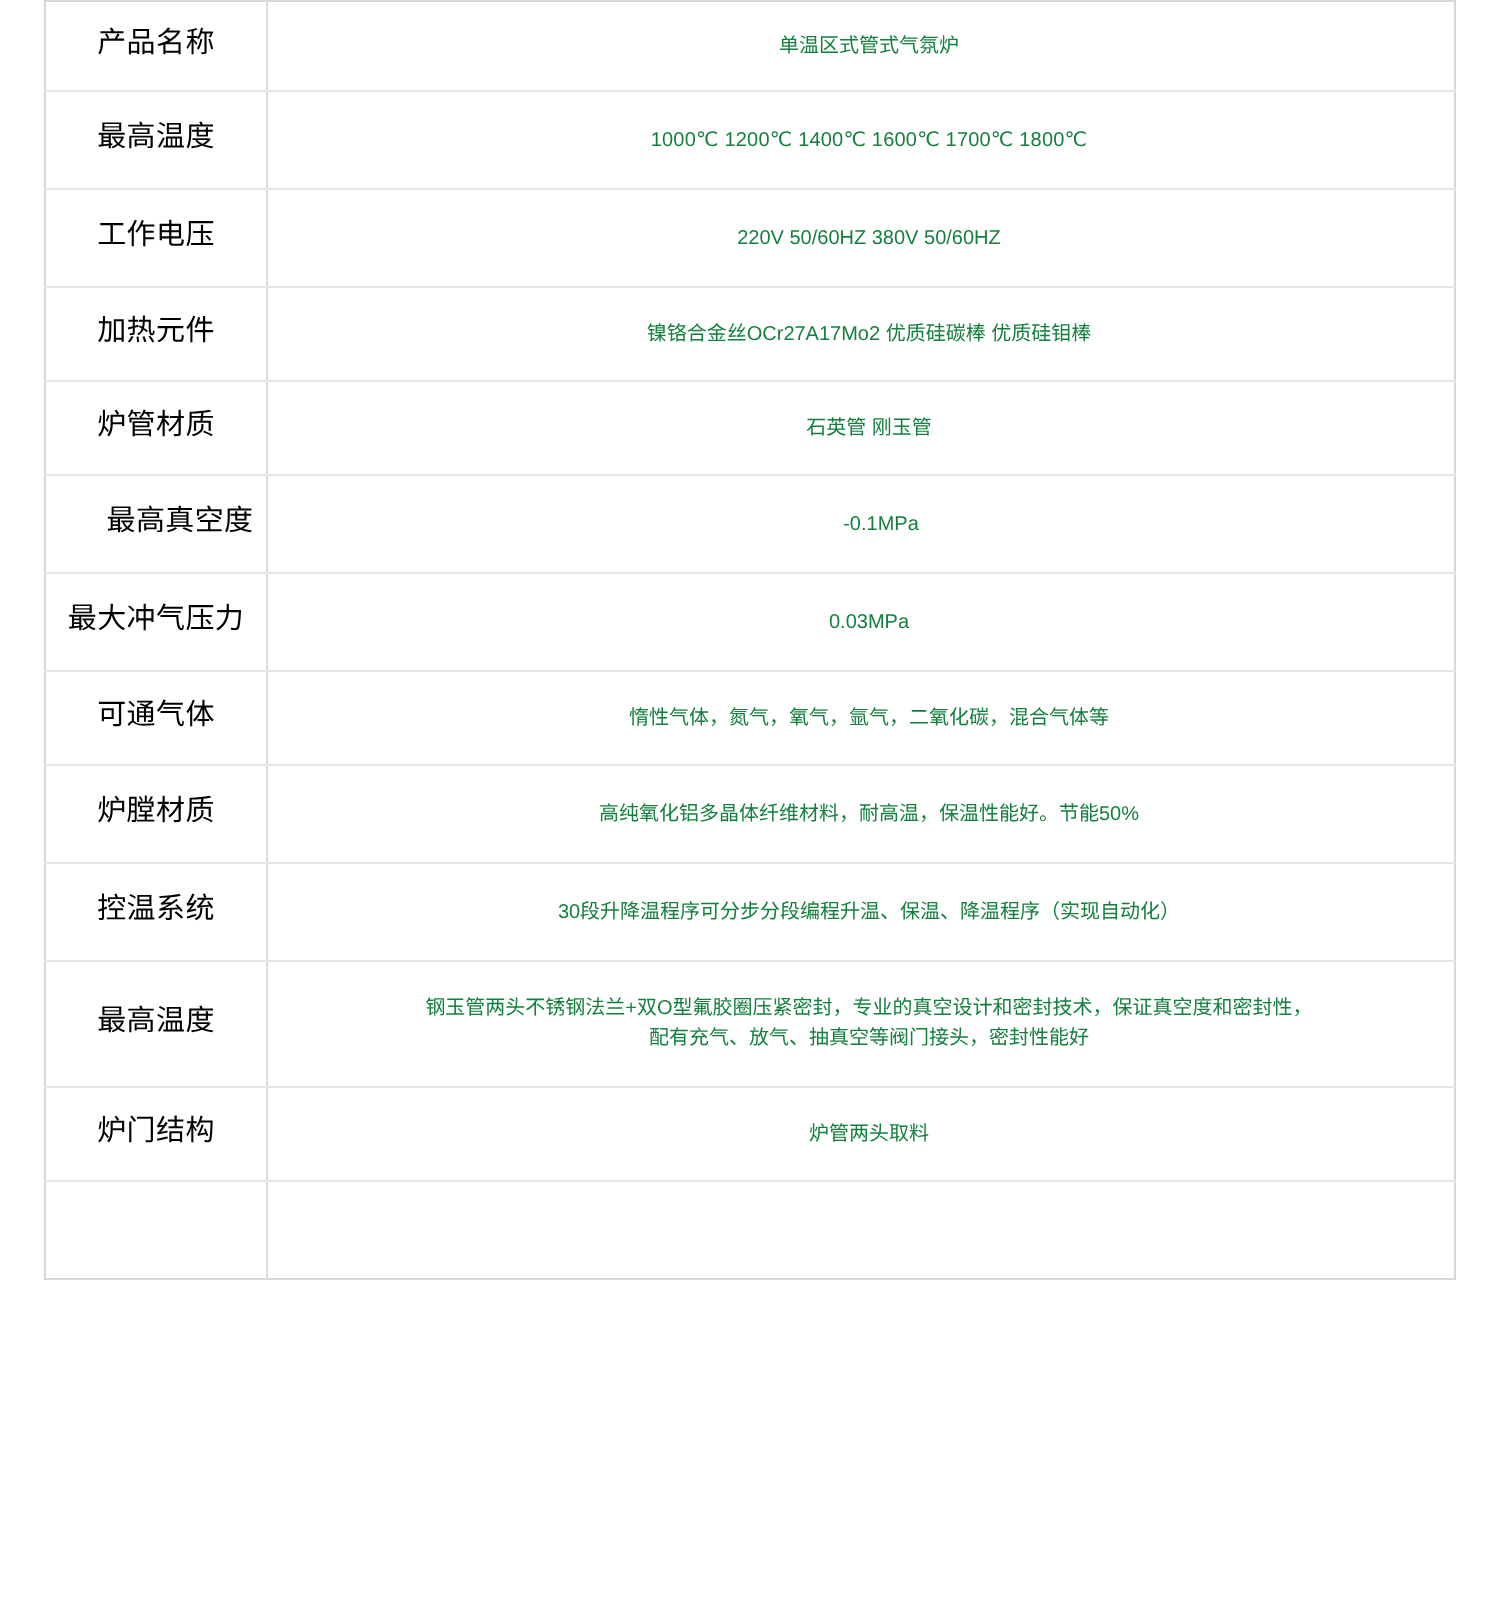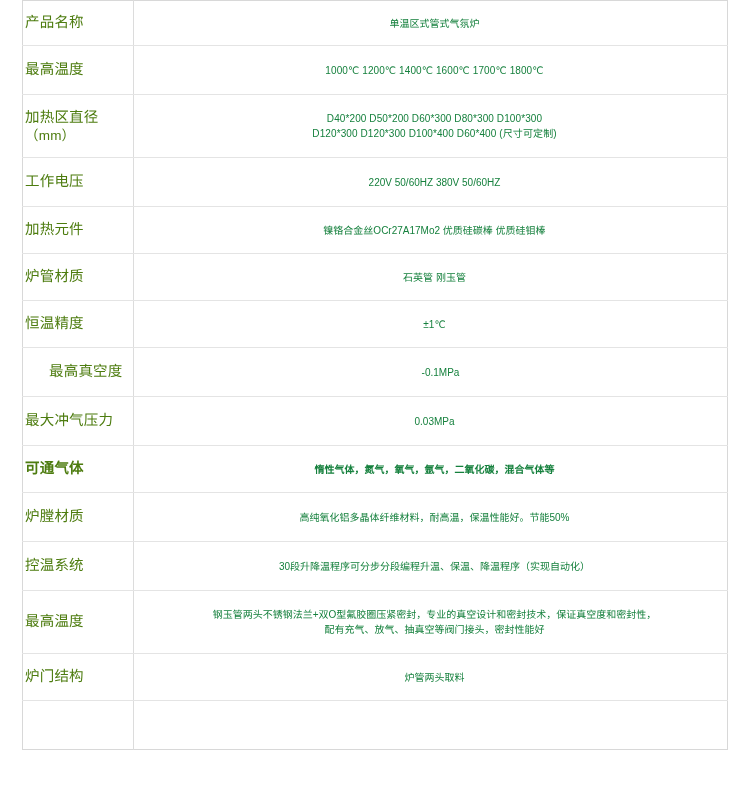--- a/index.html
+++ b/index.html
@@ -45,24 +45,24 @@
     border-bottom: 1px solid #e4e4e4;
     vertical-align: middle;
   }
   tr:last-child td {
     border-bottom: none;
   }
 
   td.spec-label {
     width: 106px;
     border-right: 1px solid #dcdcdc;
-    text-align: left;
+    text-align: center;
     font-size: 14.5px;
     line-height: 1.32;
-    color: #4d7c0f;
+    color: #000000;
     padding: 9px 2px 9px 2px;
     letter-spacing: 0.2px;
     white-space: nowrap;
   }
 
   td.spec-label .label-sub {
     display: block;
     font-size: 13.5px;
   }
 
@@ -86,21 +86,21 @@
   .row-temp   td { height: 30px; }
   .row-dia    td { height: 44px; }
   .row-volt   td { height: 30px; }
   .row-elem   td { height: 28px; margin-left: 36px; }
   .row-tube   td { height: 28px; margin-left: 44px; }
   .row-tc     td { height: 32px; }
   .row-acc    td { height: 28px; }
   .row-rate   td { height: 32px; }
   .row-vac    td { height: 30px; padding-left: 26px; }
   .row-press  td { height: 30px; }
-  .row-gas    td { height: 28px; font-weight: bold; }
+  .row-gas    td { height: 28px; }
   .row-cham   td { height: 30px; margin-left: 13px; }
   .row-ctrl   td { height: 30px; }
   .row-seal   td { height: 44px; }
   .row-door   td { height: 28px; }
   .row-prot   td { height: 30px; }
 
   .wide-label { letter-spacing: 0px; font-size: 13.5px; }
 </style>
 </head>
 <body>
@@ -120,30 +120,20 @@
 
       <tr class="row-temp">
         <td class="spec-label">
           <span>最高温度</span>
         </td>
         <td class="spec-value gap-wide">
           <span class="vline">1000℃    1200℃    1400℃    1600℃    1700℃    1800℃</span>
         </td>
       </tr>
 
-      <tr class="row-dia">
-        <td class="spec-label">
-          <span>加热区直径</span>
-          <span class="label-sub">（mm）</span>
-        </td>
-        <td class="spec-value gap-wide">
-          <span class="vline">D40*200    D50*200    D60*300     D80*300     D100*300</span>
-          <span class="vline">D120*300    D120*300     D100*400   D60*400    (尺寸可定制)</span>
-        </td>
-      </tr>
 
       <tr class="row-volt">
         <td class="spec-label">
           <span>工作电压</span>
         </td>
         <td class="spec-value">
           <span class="vline">220V 50/60HZ          380V 50/60HZ</span>
         </td>
       </tr>
 
@@ -159,28 +149,20 @@
       <tr class="row-tube">
         <td class="spec-label">
           <span>炉管材质</span>
         </td>
         <td class="spec-value">
           <span class="vline">石英管  刚玉管</span>
         </td>
       </tr>
 
 
-      <tr class="row-acc">
-        <td class="spec-label">
-          <span>恒温精度</span>
-        </td>
-        <td class="spec-value">
-          <span class="vline">±1℃</span>
-        </td>
-      </tr>
 
 
       <tr class="row-vac">
         <td class="spec-label wide-label">
           <span>最高真空度</span>
         </td>
         <td class="spec-value">
           <span class="vline">-0.1MPa</span>
         </td>
       </tr>

